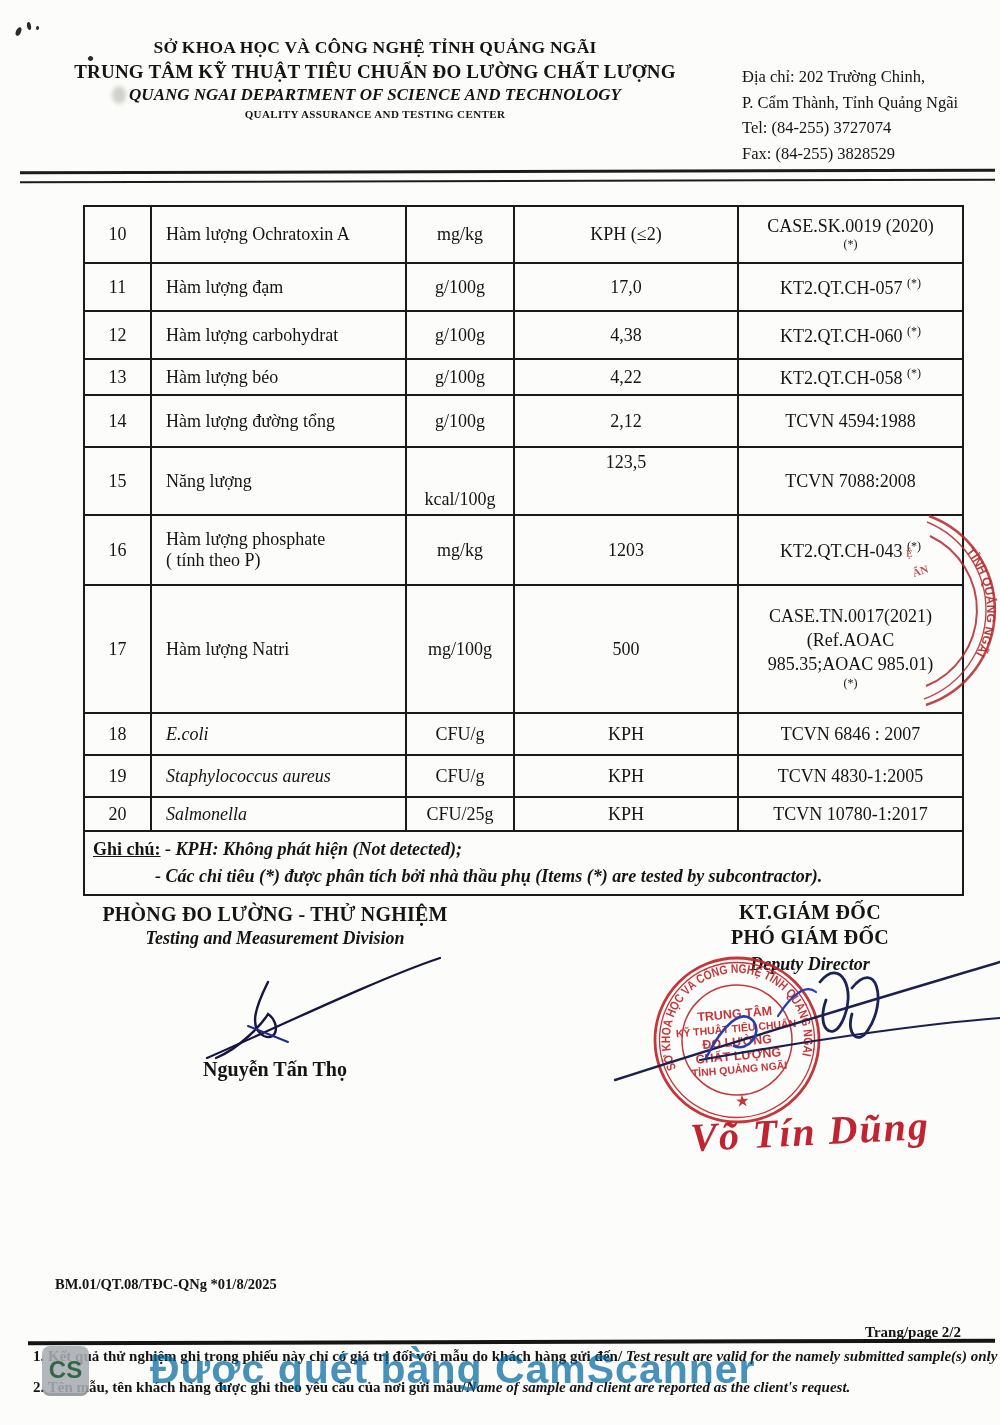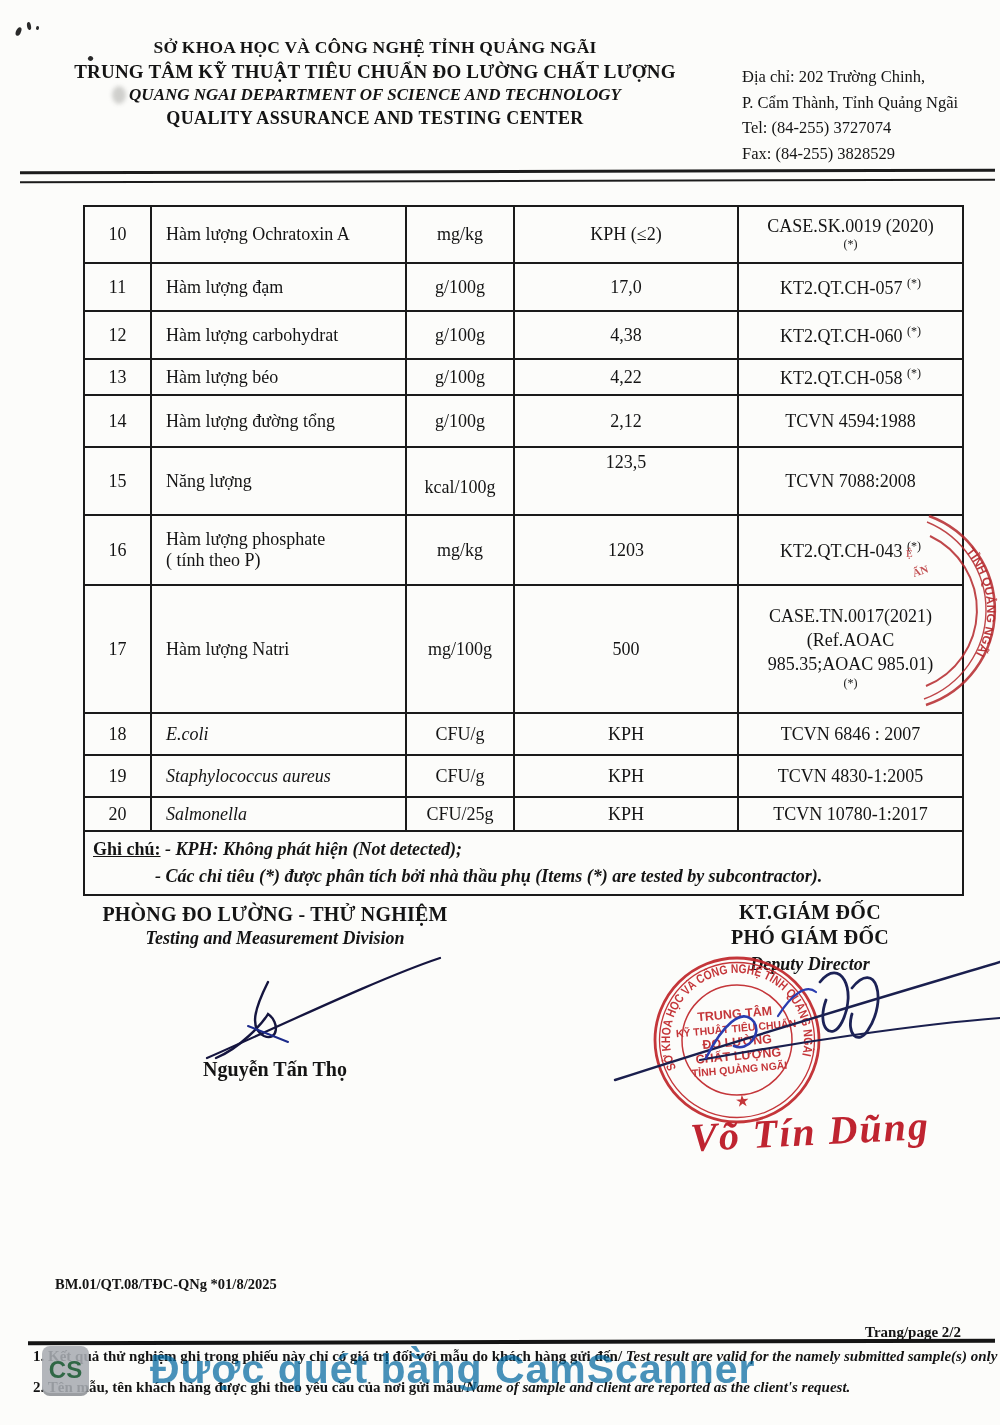--- a/index.html
+++ b/index.html
@@ -6,21 +6,21 @@
   .page{
     position:relative;width:1000px;height:1425px;margin:0 auto;
     background:#fcfcfa;overflow:hidden;
     font-family:"Liberation Serif","DejaVu Serif",serif;color:#141414;
   }
   
   .hdr-left{position:absolute;left:30px;top:36px;width:690px;text-align:center;line-height:1.32;}
   .hdr-l1{font-size:17.5px;font-weight:bold;letter-spacing:.2px;}
   .hdr-l2{font-size:19px;font-weight:bold;letter-spacing:.2px;}
   .hdr-l3{font-size:17px;font-weight:bold;font-style:italic;}
-  .hdr-l4{font-size:18px;font-weight:bold;letter-spacing:.4px;}
+  .hdr-l4{font-size:11px;font-weight:bold;letter-spacing:.4px;}
   .hdr-right{position:absolute;left:742px;top:44px;width:250px;font-size:16.5px;line-height:1.55;font-weight:500;margin-top:20px;}
   .dbl-rule{position:absolute;left:20px;top:170px;width:975px;height:7px;
     border-top:3px solid #1c1c1c;border-bottom:2px solid #1c1c1c;transform:rotate(-.15deg);}
   
   .speck{position:absolute;background:#2a2a2a;border-radius:60% 40% 55% 45%;}
   .smudge{position:absolute;background:#9a9a96;border-radius:50%;filter:blur(2px);opacity:.45;}
   
   .results{position:absolute;left:83px;top:205px;border-collapse:collapse;table-layout:fixed;background:transparent;}
   .results td{border:2px solid #1a1a1a;font-size:18px;text-align:center;padding:2px 4px;vertical-align:middle;}
   .results td.name{text-align:left;padding-left:14px;}
@@ -130,21 +130,21 @@
     <tr style="height:52px;">
       <td>14</td>
       <td class="name">Hàm lượng đường tổng</td>
       <td>g/100g</td>
       <td>2,12</td>
       <td>TCVN 4594:1988</td>
     </tr>
     <tr style="height:68px;">
       <td>15</td>
       <td class="name">Năng lượng</td>
-      <td style="vertical-align:bottom;padding-bottom:16px;">kcal/100g</td>
+      <td style="vertical-align:bottom;padding-bottom:4px;">kcal/100g</td>
       <td style="vertical-align:top;padding-top:4px;">123,5</td>
       <td>TCVN 7088:2008</td>
     </tr>
     <tr style="height:70px;">
       <td>16</td>
       <td class="name">
             <div>Hàm lượng phosphate</div>
             <div>( tính theo P)</div>
           </td>
       <td>mg/kg</td>

